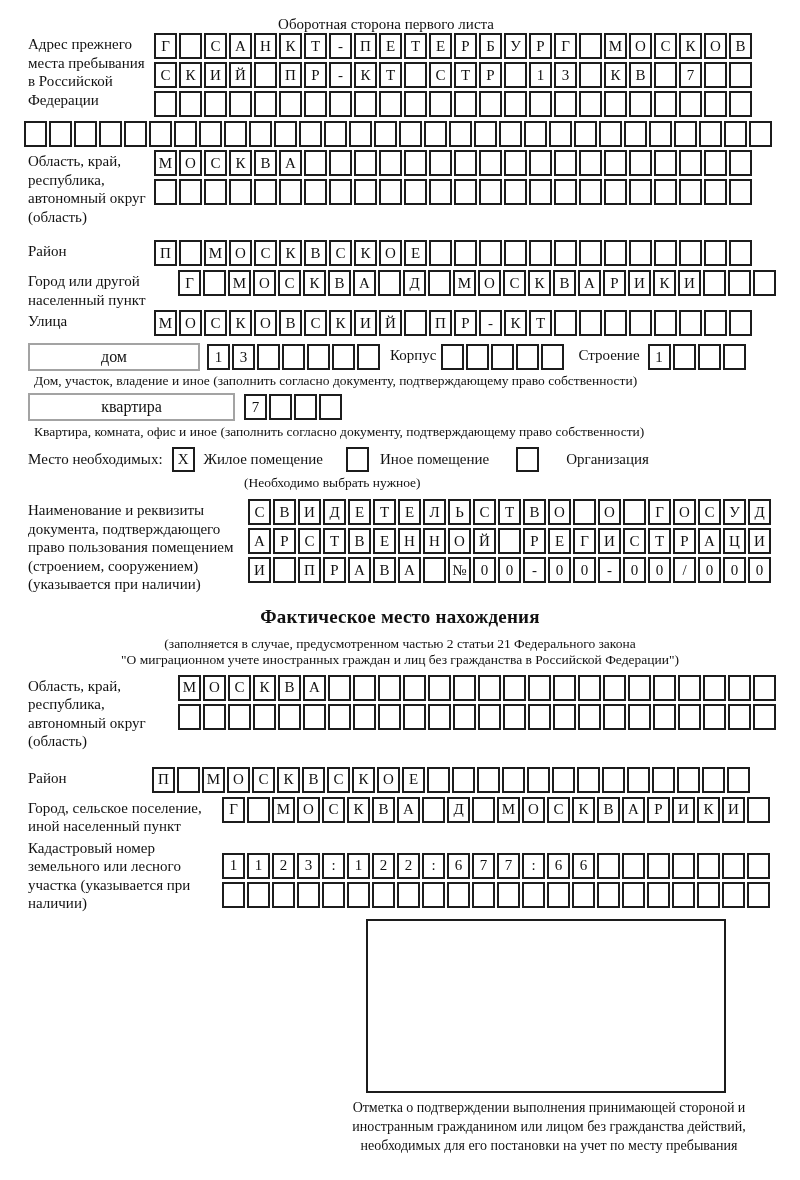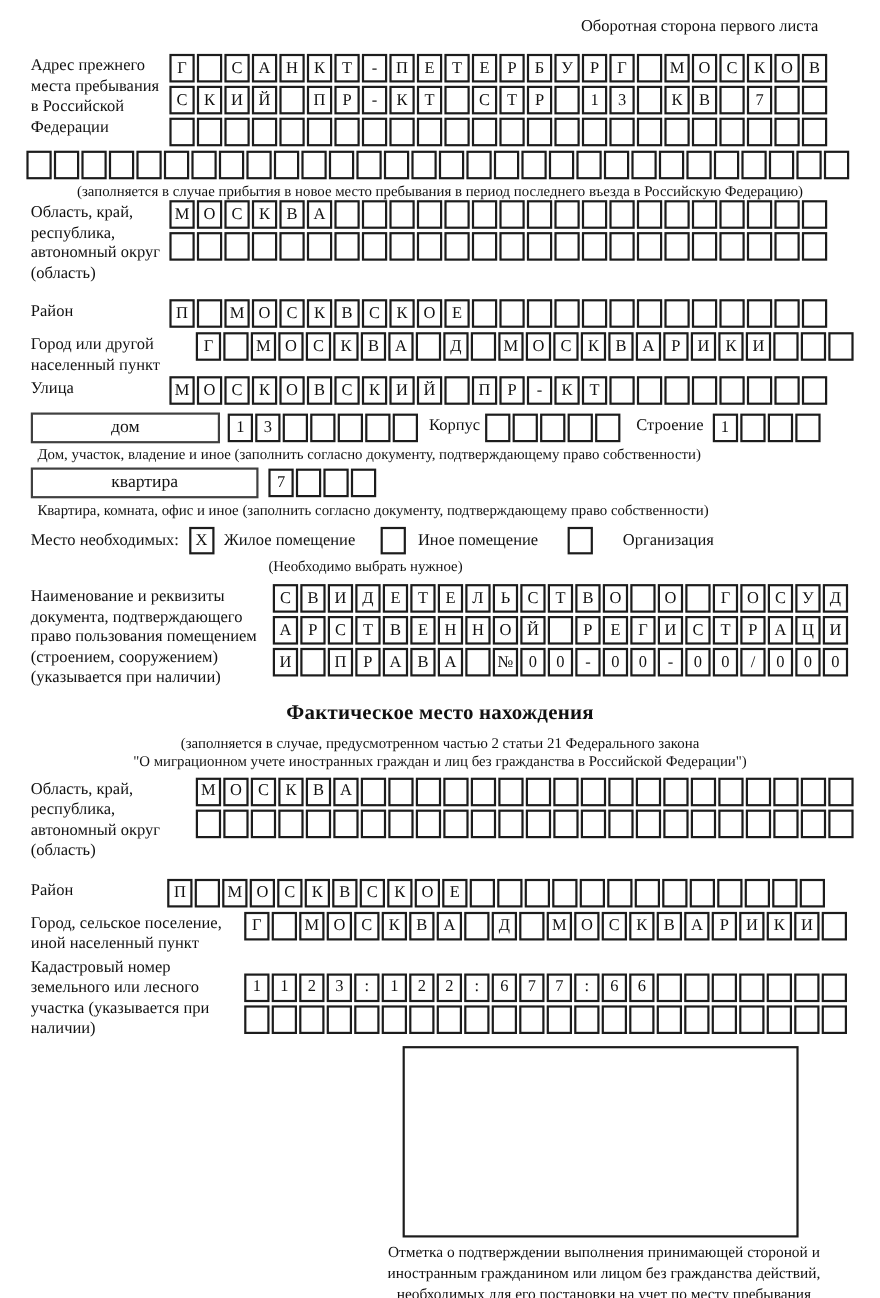--- a/index.html
+++ b/index.html
@@ -2,36 +2,36 @@
 <html><head>
 <meta charset="utf-8">
 <style>
   html,body{margin:0;padding:0;background:#fff;}
   .page{
     position:relative; width:800px; height:1180px; overflow:hidden;
     box-sizing:border-box; padding:16px 28px 0 28px;
     background:#fff; color:#111;
     font-family:"Liberation Serif","DejaVu Serif",serif;
   }
-  .page-header{ text-align:right; padding-right:28px; font-size:15px; margin-bottom:16px;}
+  .page-header{ text-align:center; padding-right:28px; font-size:15px; }
   .frow{ display:flex; align-items:flex-start; margin-bottom:1px;}
   .lbl{ font-size:15px; line-height:18.5px; flex:0 0 auto; padding-top:2px;} .w125{ width:126px;} .w150{ width:150px;}
   .w-city{ width:150px;} .w-doc{ width:220px;} .w-low{ width:194px;} .w-low-sm{ width:124px;}
   .rows{ display:flex; flex-direction:column;}
   .cellrow{ display:flex; gap:2px; margin-bottom:3px;}
   .cell{
     box-sizing:border-box; flex:0 0 23px; width:23px; height:26px;
     border:2px solid #1c1c1c; display:flex; align-items:center; justify-content:center;
     font-size:15px; line-height:1; background:#fff;
   }
   .note{ font-size:13.5px; line-height:16px;}
   .center{ text-align:center;}
   .sec-title{ text-align:center; font-weight:bold; font-size:16px; margin:6px 0 6px 0; letter-spacing:.2px;}
   .widebox{
-    box-sizing:border-box; height:28px; border:2px solid #404040;
+    box-sizing:border-box; height:28px; border:2px solid #a3a3a3;
     display:flex; align-items:center; justify-content:center; font-size:16px;
   }
   .inline-lbl{ font-size:15px; padding-top:4px;}
   .houserow{ display:flex; align-items:flex-start; margin:4px 0 2px 0;}
   .chk{
     box-sizing:border-box; width:23px; height:25px; border:2px solid #1c1c1c;
     display:flex; align-items:center; justify-content:center; font-size:15px; flex:0 0 auto;
   }
   .stayrow{ display:flex; align-items:center; margin-top:7px;}
   .optlbl{ font-size:15px;}
@@ -157,21 +157,20 @@
       <div class="cell"></div>
       <div class="cell"></div>
       <div class="cell"></div>
       <div class="cell"></div>
       <div class="cell"></div>
       <div class="cell"></div>
       <div class="cell"></div>
       <div class="cell"></div>
       <div class="cell"></div>
     </div>
-  <div class="note center">(заполняется в случае прибытия в новое место пребывания в период последнего въезда в Российскую Федерацию)</div>
 
 
   <div class="frow">
     <div class="lbl w125">Область, край, республика, автономный округ (область)</div>
     <div class="rows">
       <div class="cellrow">
           <div class="cell">М</div>
           <div class="cell">О</div>
           <div class="cell">С</div>
           <div class="cell">К</div>

